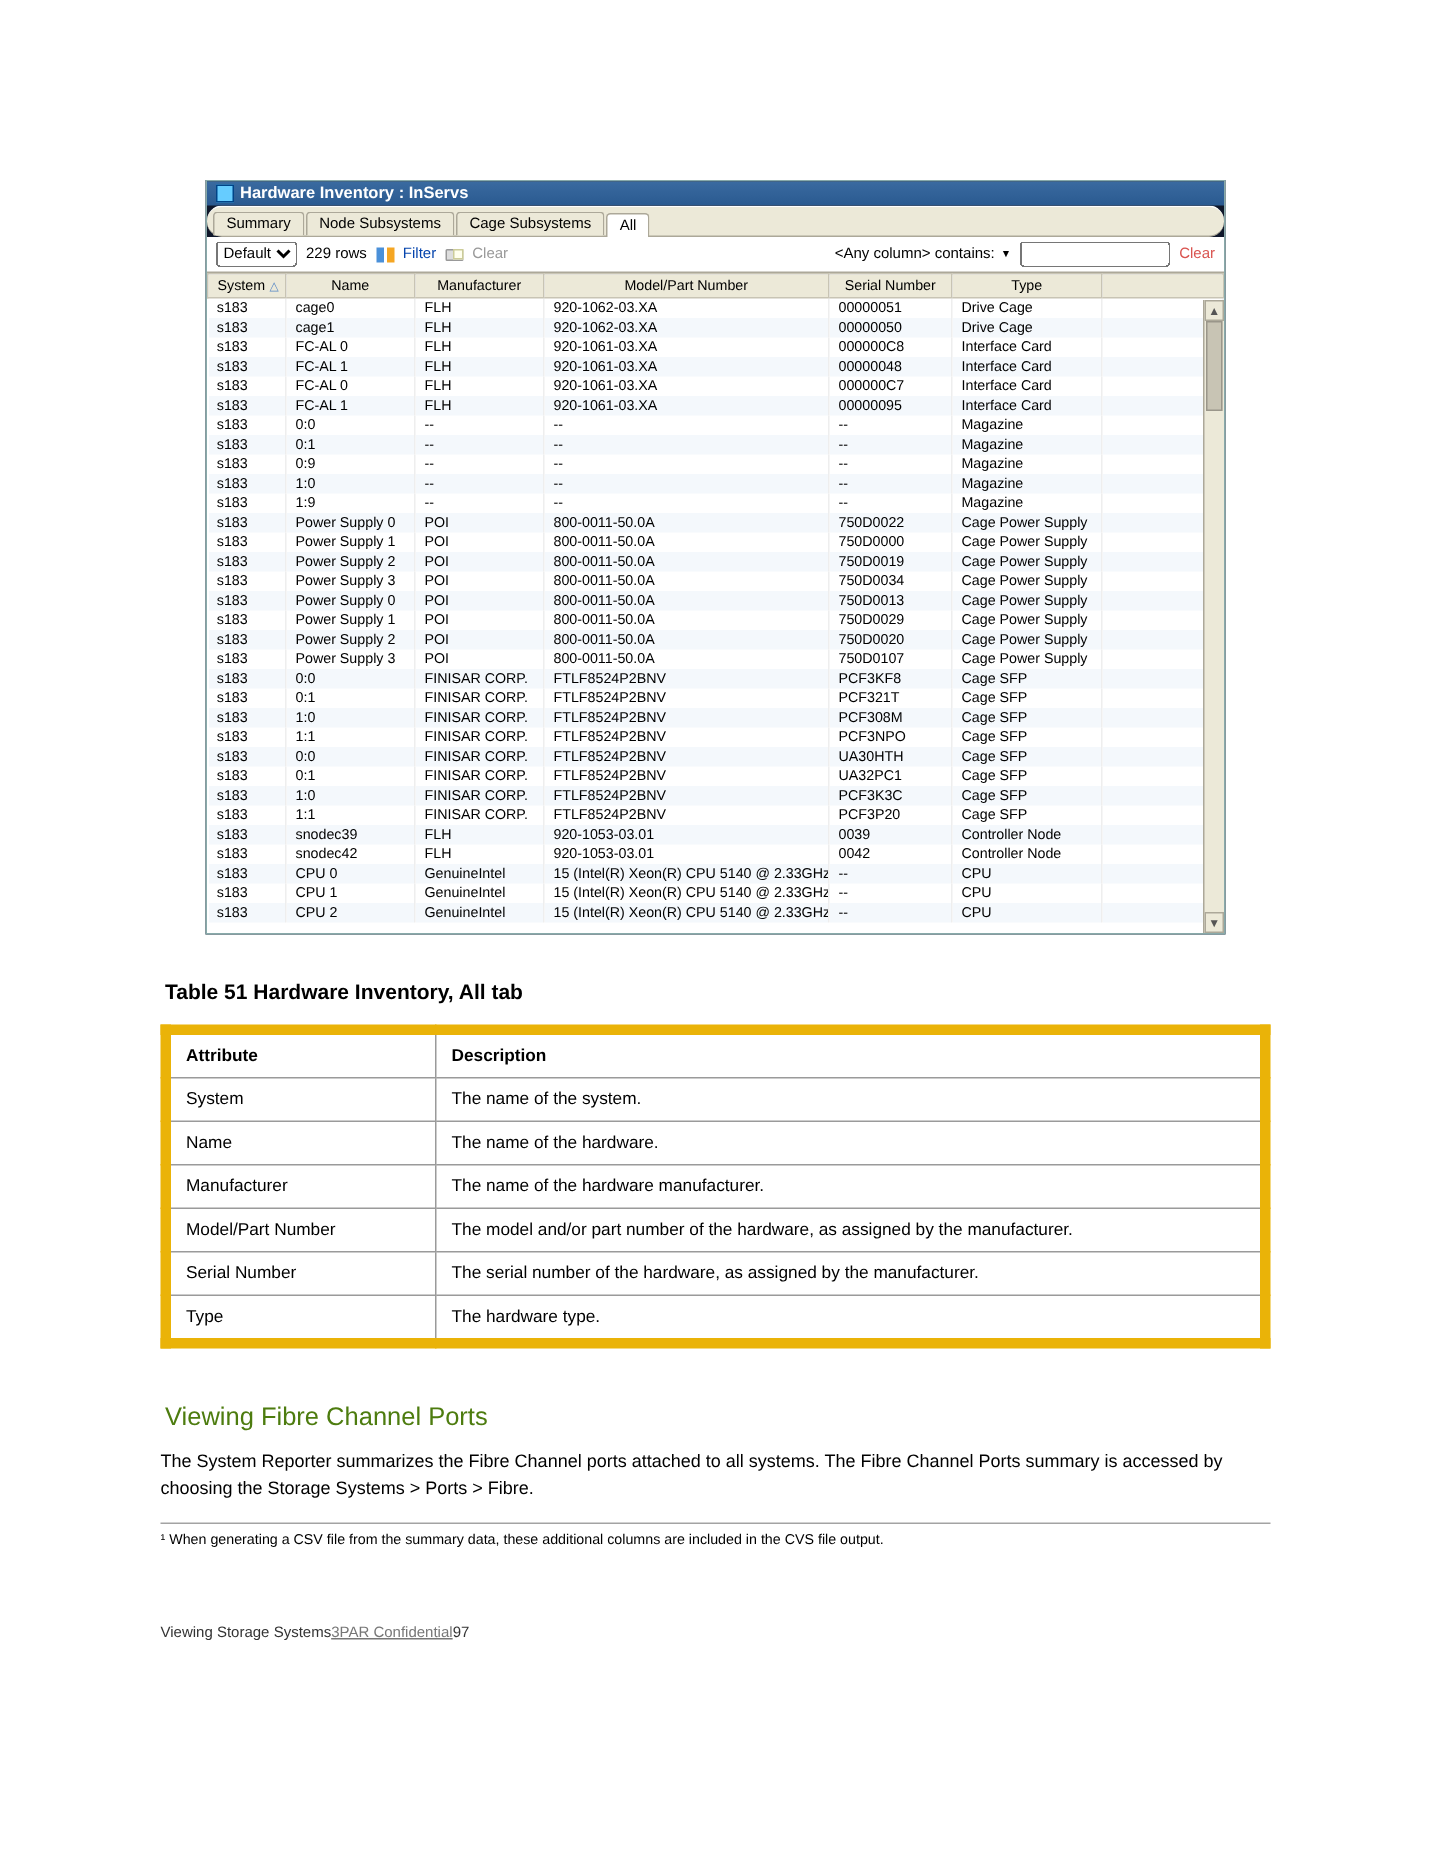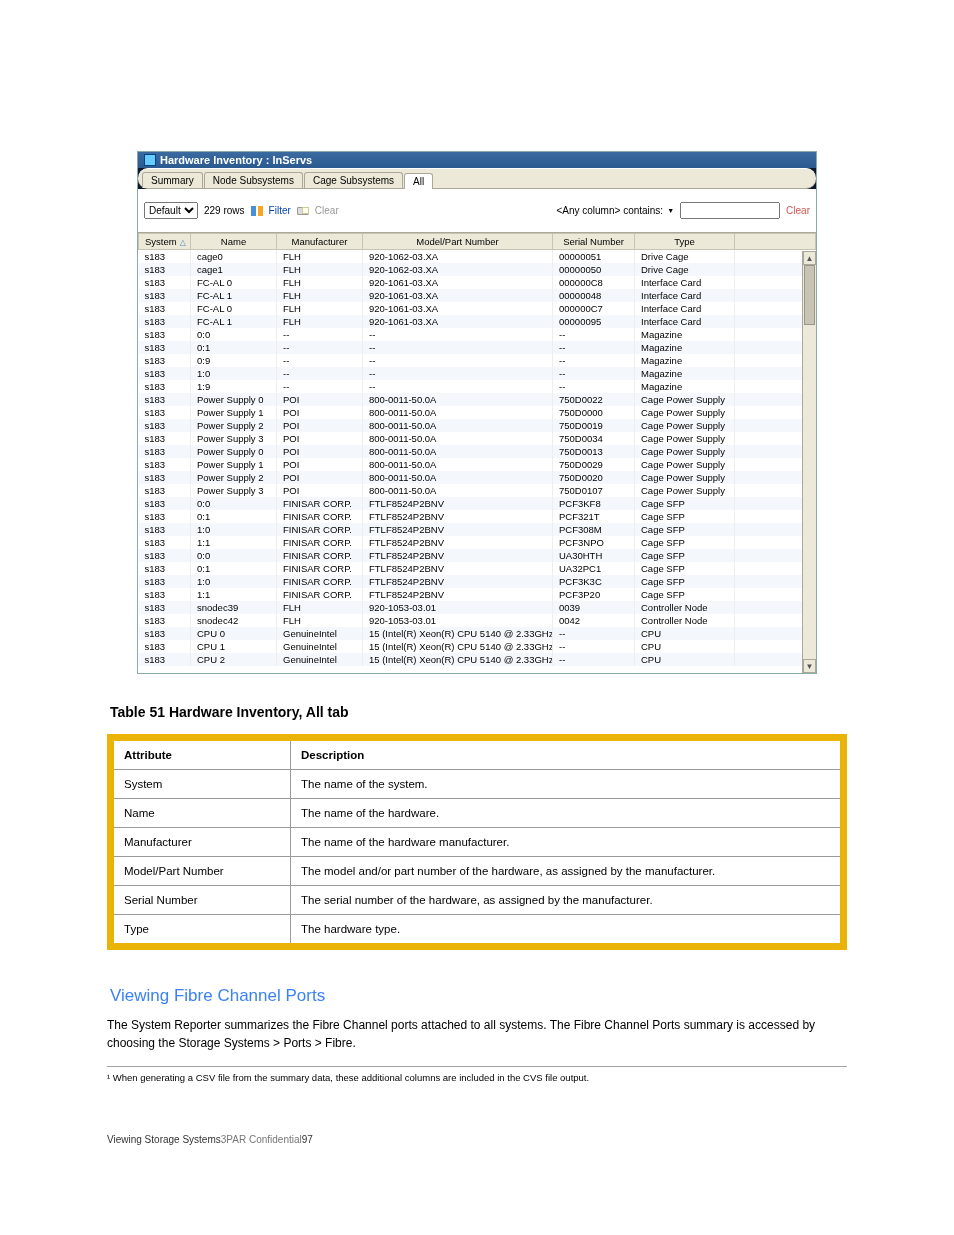--- a/index.html
+++ b/index.html
@@ -1,25 +1,25 @@
 <!DOCTYPE html>
 <html><head>
 <meta charset="utf-8">
 <style>
 * { box-sizing: border-box; margin: 0; padding: 0; }
 body { font-family: Arial, sans-serif; background: #fff; color: #000; font-size: 12px; }
 .page { width: 954px; margin: 0 auto; padding: 40px 0; }
 
-.screenshot-wrap { width: 680px; margin: 111px auto 30px; border: 1px solid #8aa; background:#0f172a;}
+.screenshot-wrap { width: 680px; margin: 80px auto 30px; border: 1px solid #8aa; background:#0f172a;}
 .titlebar { background: linear-gradient(#3a6aa0,#2a5a90); color: #fff; font-weight: bold; padding: 2px 6px; font-size: 11px; display: flex; align-items: center; gap:4px;}
 .titlebar .ticon { width:12px; height:12px; background:#6cf; border:1px solid #048; display:inline-block;}
 .tabs-row { background:#ece9d8; border-top:1px solid #fff; border-bottom:1px solid #aca899; padding: 3px 4px 0; font-size:10px; display:flex; gap:0;border-radius:10px;}
 .tab { padding:2px 8px; border:1px solid #aca899; border-bottom:none; background:#ece9d8; border-top-left-radius:3px; border-top-right-radius:3px; margin-right:1px;}
 .tab.active { background:#fff; position:relative; top:1px;}
-.toolbar { background:#fff; padding:13px 6px; font-size:10px; border-bottom:1px solid #aca899; display:flex; align-items:center; gap:6px;}
+.toolbar { background:#fff; padding:3px 6px; font-size:10px; border-bottom:1px solid #aca899; display:flex; align-items:center; gap:6px;}
 .toolbar select { font-size:10px; height:17px;}
 .toolbar .link { color:#0645ad; cursor:pointer;}
 .toolbar .spacer { flex:1;}
 .toolbar .drop { display:flex;align-items:center;gap:2px;}
 .toolbar .drop::after{content:"▼";font-size:7px;margin-left:2px;}
 .toolbar input.searchbox { font-size:10px; height:17px; width:100px;}
 .toolbar .clear { color:#d9534f; cursor:pointer;}
 .ficon{display:inline-block;width:12px;height:10px;position:relative;}
 .ficon::before{content:"";position:absolute;left:0;top:0;width:5px;height:10px;background:#4a90d9;}
 .ficon::after{content:"";position:absolute;right:0;top:0;width:5px;height:10px;background:#f5a623;}
@@ -38,25 +38,25 @@
 .vscroll .track{position:absolute;top:14px;bottom:14px;left:0;right:0;}
 .vscroll .thumb{position:absolute;left:1px;right:1px;background:#c8c4b4;border:1px solid #9a968a;}
 .vscroll .btn.bot{position:absolute;bottom:0;left:0;right:0;}
 
 .doc-title { font-size:14px; font-weight:bold; margin:28px 0 14px 110px;}
 .doc-table { width:740px; margin:0 auto 20px; border-collapse:collapse; border:7px solid #eab308;}
 .doc-table th, .doc-table td { border:1px solid #9a9a9a; padding:8px 10px; vertical-align:top; font-size:11.5px;}
 .doc-table th { text-align:left; font-weight:bold;}
 .doc-table .col0{width:180px;}
 
-.section-title { font-size:17px; color:#3b82f6; margin:36px 0 10px 110px;}
+.section-title { font-size:17px; color:#4d7c0f; margin:36px 0 10px 110px;}
 .para { width:740px; margin:0 auto 10px; font-size:12px; line-height:1.5;}
 .footnote { width:740px; margin:14px auto 0; border-top:1px solid #a3a3a3; padding-top:4px; font-size:9.5px; line-height:1.4;}
 .footer { width:740px; margin:50px auto 0; display:flex; justify-content:flex-start; font-size:10px; color:#333;}
-.footer .mid{color:#777;}
+.footer .mid{color:#777;text-decoration:underline;}
 </style>
 </head>
 <body>
 
 <div class="page">
 
   <div class="screenshot-wrap">
     <div class="titlebar">
       <span class="ticon"></span>
       <span>Hardware Inventory : InServs</span>

